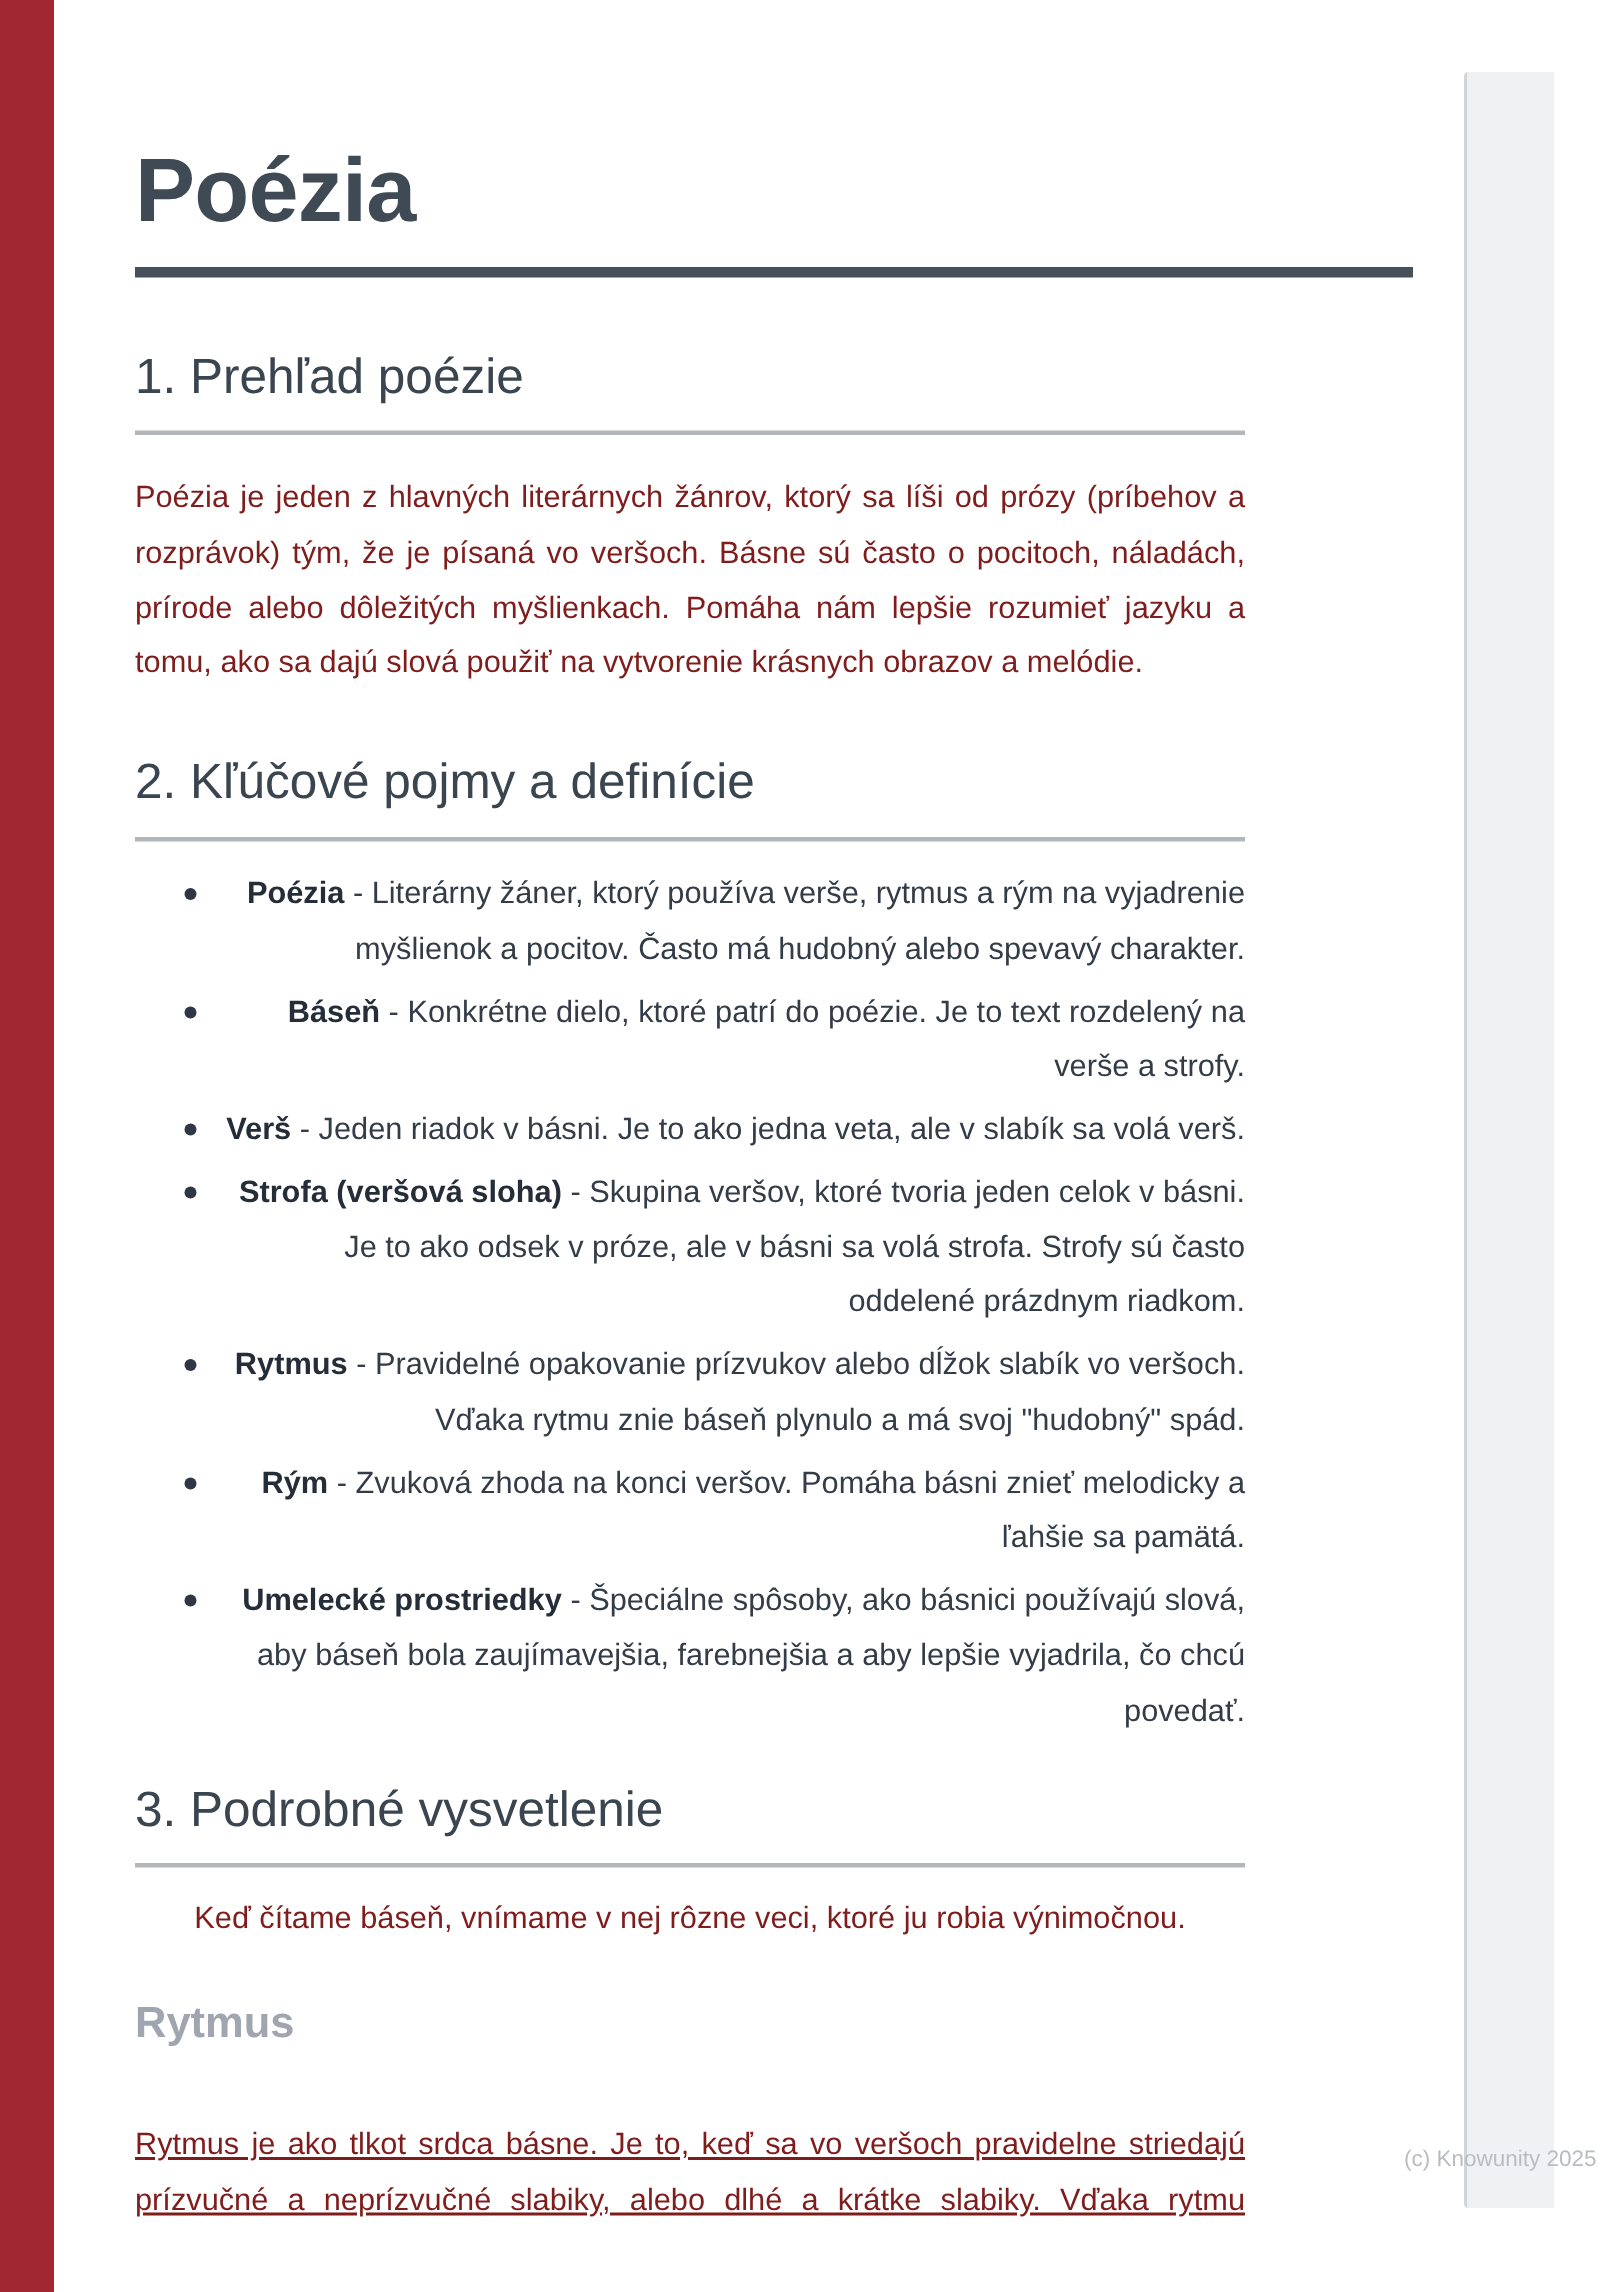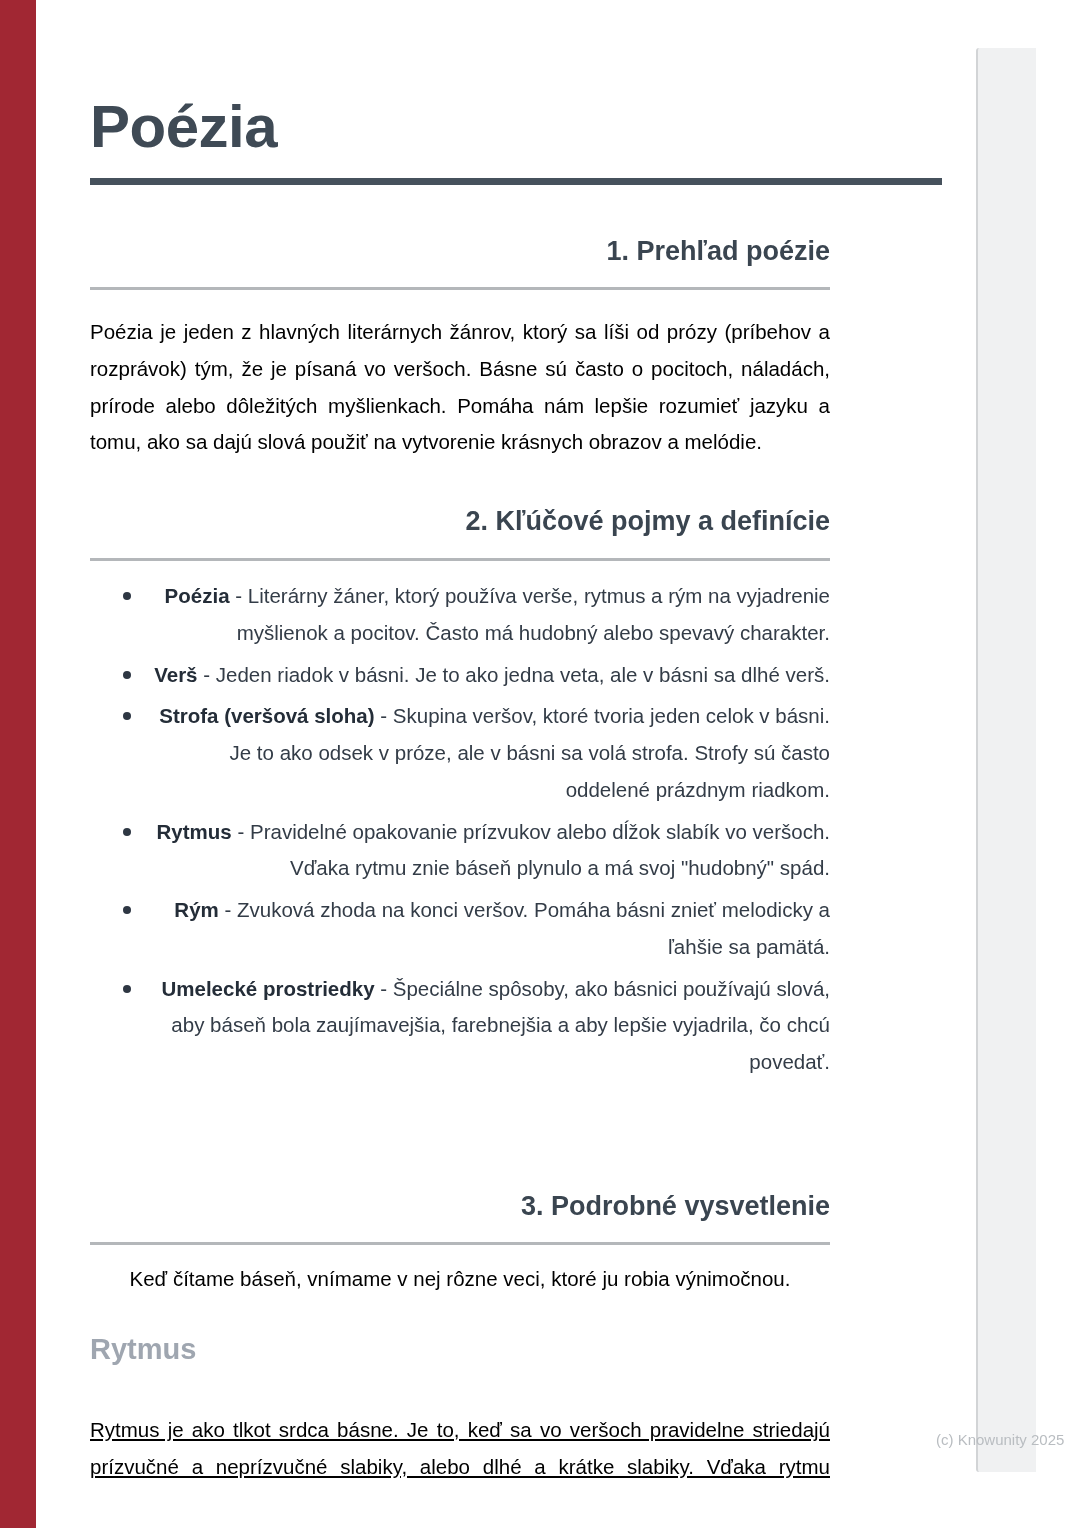--- a/index.html
+++ b/index.html
@@ -37,45 +37,44 @@
   .title-rule {
     position: absolute;
     left: 90px; top: 178px;
     width: 852px; height: 7px;
     background: #46515c;
   }
   .h2 {
     position: absolute;
     left: 90px;
     width: 740px;
-    font-size: 27px;
-    font-weight: 700;
+    font-size: 33px;
+    font-weight: 400;
     line-height: 42px;
     color: #3a4550;
-    text-align: right;
   }
   .h2-1 { top: 230px; }
   .h2-2 { top: 500px; }
   .h2-3 { top: 1185px; }
   .thin-rule {
     position: absolute;
     left: 90px;
     width: 740px; height: 3px;
     background: #b4b7ba;
   }
   .rule-1 { top: 287px; }
   .rule-2 { top: 558px; }
   .rule-3 { top: 1242px; }
   .para {
     position: absolute;
     left: 90px;
     width: 740px;
     font-size: 20.5px;
     line-height: 36.75px;
-    color: #000000;
+    color: #7f1d1d;
     text-align: justify;
   }
   .para-1 { top: 314px; }
   .para-2 { top: 1261px; text-align: center; }
   .para-3 { top: 1412px; text-align: justify; text-align-last: justify; text-decoration: underline; }
   .term-list {
     position: absolute;
     left: 90px; top: 578px;
     width: 740px;
     margin: 0; padding: 0;
@@ -138,22 +137,27 @@
   <div class="thin-rule rule-2"></div>
 
   <ul class="term-list">
     <li>
       <span class="dot"></span>
       <span class="term">Poézia</span> 
       <span class="def">- Literárny žáner, ktorý používa verše, rytmus a rým na vyjadrenie myšlienok a pocitov. Často má hudobný alebo spevavý charakter.</span>
     </li>
     <li>
       <span class="dot"></span>
+      <span class="term">Báseň</span> 
+      <span class="def">- Konkrétne dielo, ktoré patrí do poézie. Je to text rozdelený na verše a strofy.</span>
+    </li>
+    <li>
+      <span class="dot"></span>
       <span class="term">Verš</span> 
-      <span class="def">- Jeden riadok v básni. Je to ako jedna veta, ale v básni sa dlhé verš.</span>
+      <span class="def">- Jeden riadok v básni. Je to ako jedna veta, ale v slabík sa volá verš.</span>
     </li>
     <li>
       <span class="dot"></span>
       <span class="term">Strofa (veršová sloha)</span> 
       <span class="def">- Skupina veršov, ktoré tvoria jeden celok v básni. Je to ako odsek v próze, ale v básni sa volá strofa. Strofy sú často oddelené prázdnym riadkom.</span>
     </li>
     <li>
       <span class="dot"></span>
       <span class="term">Rytmus</span> 
       <span class="def">- Pravidelné opakovanie prízvukov alebo dĺžok slabík vo veršoch. Vďaka rytmu znie báseň plynulo a má svoj "hudobný" spád.</span>

